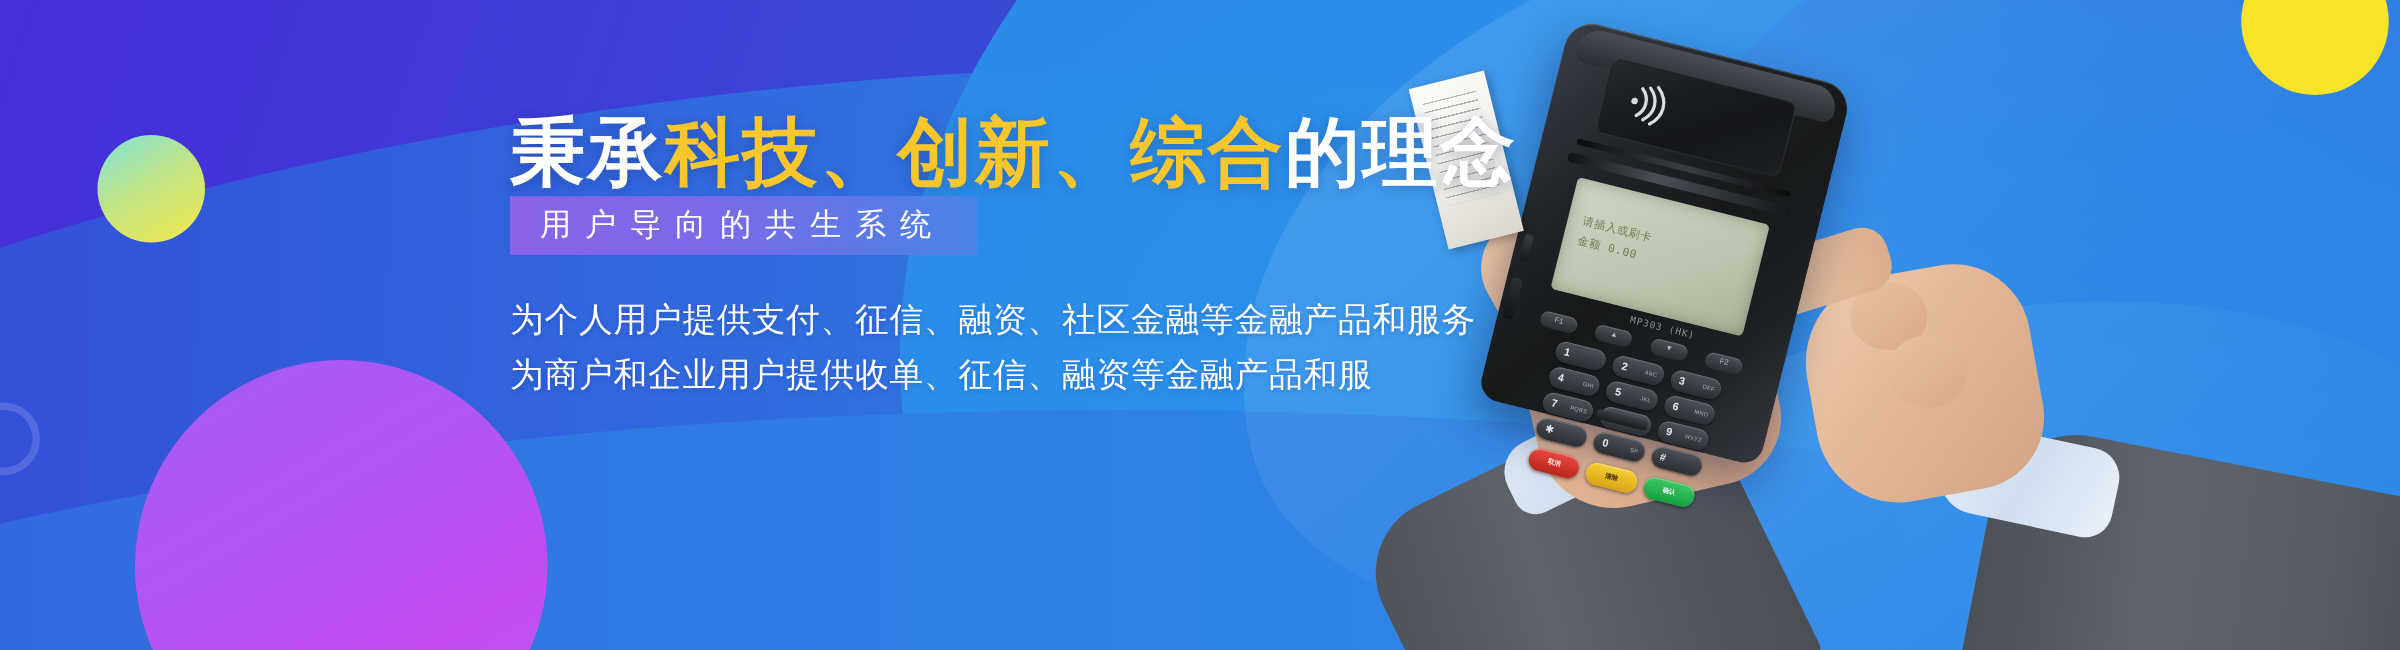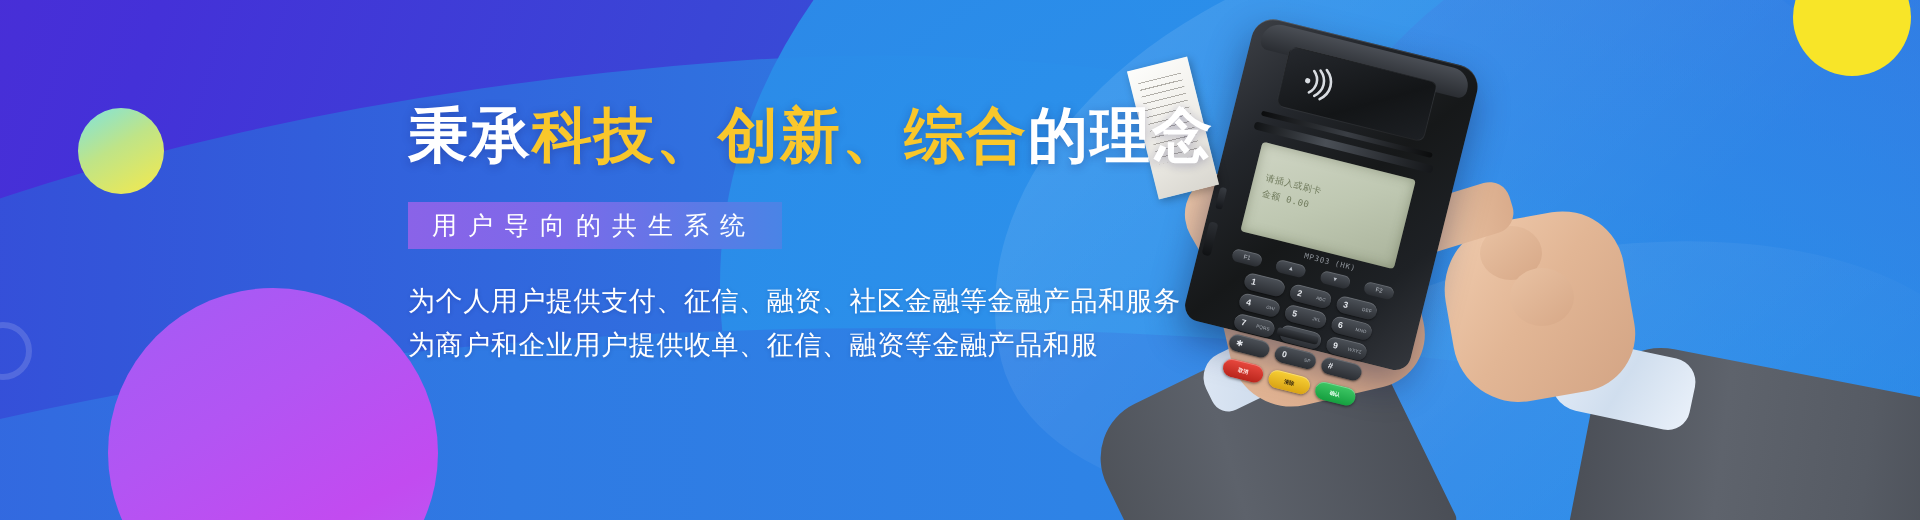--- a/index.html
+++ b/index.html
@@ -76,30 +76,30 @@
   .circle-yellow-mid {
     left:1465px; top:232px; width:150px; height:150px;
     background:#f6ca24;
   }
   .ring-faint {
     left:-26px; top:322px; width:58px; height:58px;
     border:6px solid rgba(255,255,255,.15); background:transparent;
   }
 
   
-  #copy { position:absolute; left:408px; top:104px; width:840px; z-index:30; }
+  #copy { position:absolute; left:408px; top:90px; width:840px; z-index:30; }
 
   .headline {
     font-size:60px; font-weight:bold; letter-spacing:2px; line-height:1.06;
     color:#ffffff; white-space:nowrap;
     text-shadow:0 2px 10px rgba(20,20,90,.28);
   }
   .headline .hl { color:#f9c72b; }
 
-  .subtitle-wrap { margin-top:34px; display:inline-block;text-align:right; }
+  .subtitle-wrap { margin-top:3px; display:inline-block;text-align:right; }
   .subtitle {
     display:inline-block;
     background:linear-gradient(90deg,#8a63e8 0%,#7b6ae9 42%,#5b7ae6 78%,#4a84e6 100%);
     color:#ffffff; font-size:25px; letter-spacing:11px;
     padding:9px 26px 10px 24px; line-height:1.12; white-space:nowrap;
   }
 
   .body-line {
     color:#ffffff; font-size:27px; letter-spacing:.6px; white-space:nowrap;
     text-shadow:0 1px 4px rgba(20,20,90,.22);

